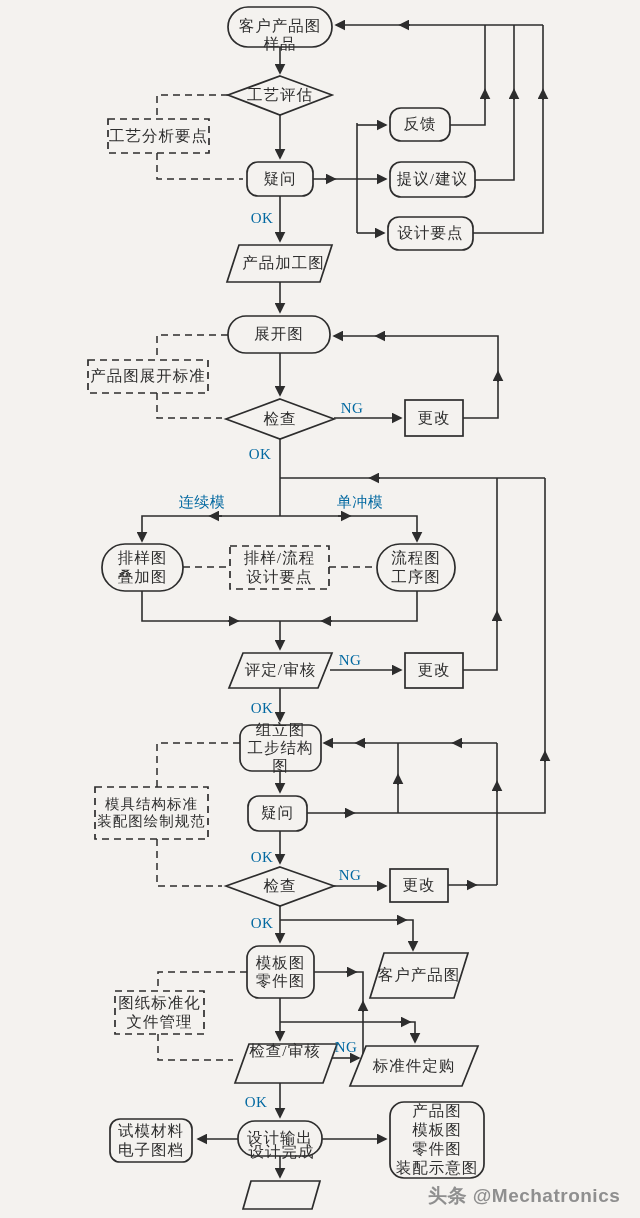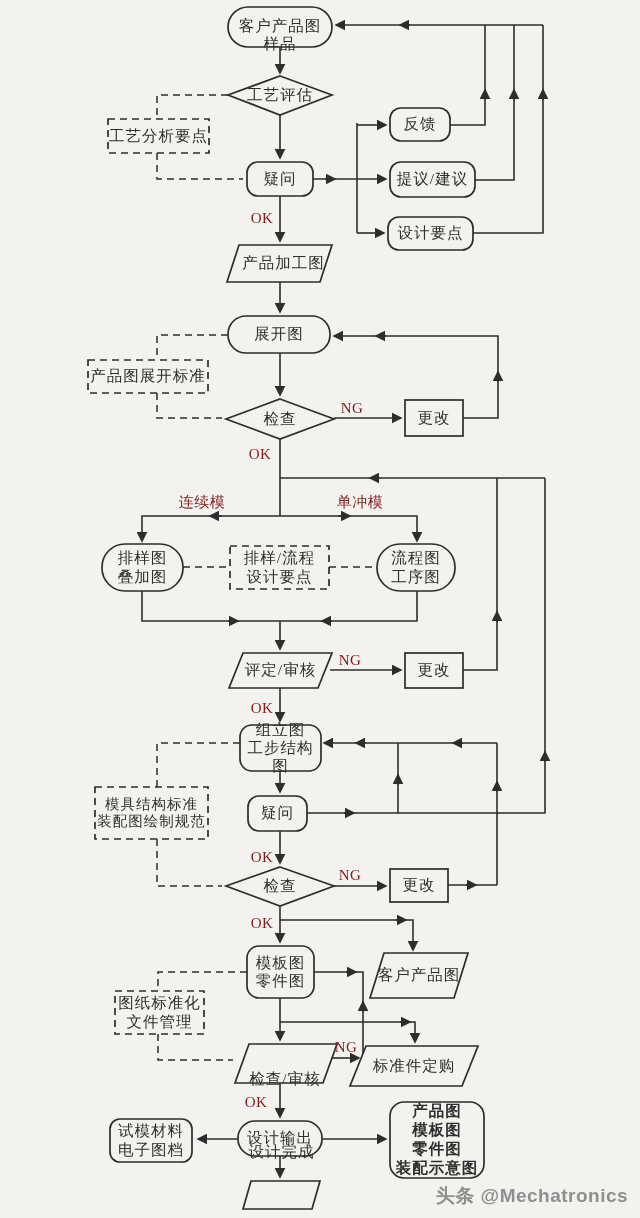--- a/index.html
+++ b/index.html
@@ -2,26 +2,26 @@
 <html><head>
 <meta charset="utf-8">
 <style>
   html,body{margin:0;padding:0;}
   body{font-family:"Liberation Serif","DejaVu Serif",serif;}
   #stage{position:relative;width:640px;height:1218px;background:#f4f2ef;overflow:hidden;}
   #flow-svg{position:absolute;left:0;top:0;}
   .lbl{position:absolute;display:flex;align-items:center;justify-content:center;
        text-align:center;white-space:pre-line;color:#2e2e2e;font-size:15.5px;
        line-height:1.18;letter-spacing:1px;}
-  .tag{position:absolute;color:#7f1d1d;font-size:15px;letter-spacing:0.5px;
+  .tag{position:absolute;color:#0369a1;font-size:15px;letter-spacing:0.5px;
        display:flex;align-items:center;justify-content:center;}
   .small{font-size:14.5px;}
-  .deliv{line-height:1.22;font-weight:bold;}
+  .deliv{line-height:1.22;}
   #watermark{position:absolute;left:428px;top:1183px;width:208px;height:24px;
-       color:#8f8f8f;font-size:19px;font-weight:bold;text-align:center;
+       color:#8f8f8f;font-size:19px;font-weight:bold;text-align:left;
        font-family:"Liberation Sans","DejaVu Sans",sans-serif;letter-spacing:0.5px;}
 </style>
 </head>
 <body>
 
 <div id="stage">
 
   <svg id="flow-svg" width="640" height="1218" viewBox="0 0 640 1218">
     <defs>
       <marker id="arr" markerWidth="11" markerHeight="11" refX="8.5" refY="5" orient="auto" markerUnits="userSpaceOnUse" viewBox="0 0 10 10">
@@ -182,21 +182,21 @@
   <div class="lbl" style="left:248px;top:796px;width:59px;height:35px">疑问</div>
   <div class="lbl small" style="left:95px;top:787px;width:113px;height:52px">模具结构标准
 装配图绘制规范</div>
   <div class="lbl" style="left:226px;top:867px;width:108px;height:39px">检查</div>
   <div class="lbl" style="left:390px;top:869px;width:58px;height:33px">更改</div>
   <div class="lbl" style="left:247px;top:946px;width:67px;height:52px">模板图
 零件图</div>
   <div class="lbl" style="left:370px;top:953px;width:98px;height:45px">客户产品图</div>
   <div class="lbl" style="left:115px;top:991px;width:89px;height:43px">图纸标准化
 文件管理</div>
-  <div class="lbl" style="left:233px;top:1060px;width:104px;height:39px">检查/审核</div>
+  <div class="lbl" style="left:233px;top:1032px;width:104px;height:39px">检查/审核</div>
   <div class="lbl" style="left:110px;top:1119px;width:82px;height:43px">试模材料
 电子图档</div>
   <div class="lbl" style="left:350px;top:1046px;width:128px;height:40px">标准件定购</div>
   <div class="lbl" style="left:238px;top:1121px;width:84px;height:35px">设计输出</div>
   <div class="lbl deliv" style="left:390px;top:1102px;width:94px;height:76px">产品图
 模板图
 零件图
 装配示意图</div>
   <div class="lbl" style="left:243px;top:1138px;width:77px;height:28px">设计完成</div>
 

